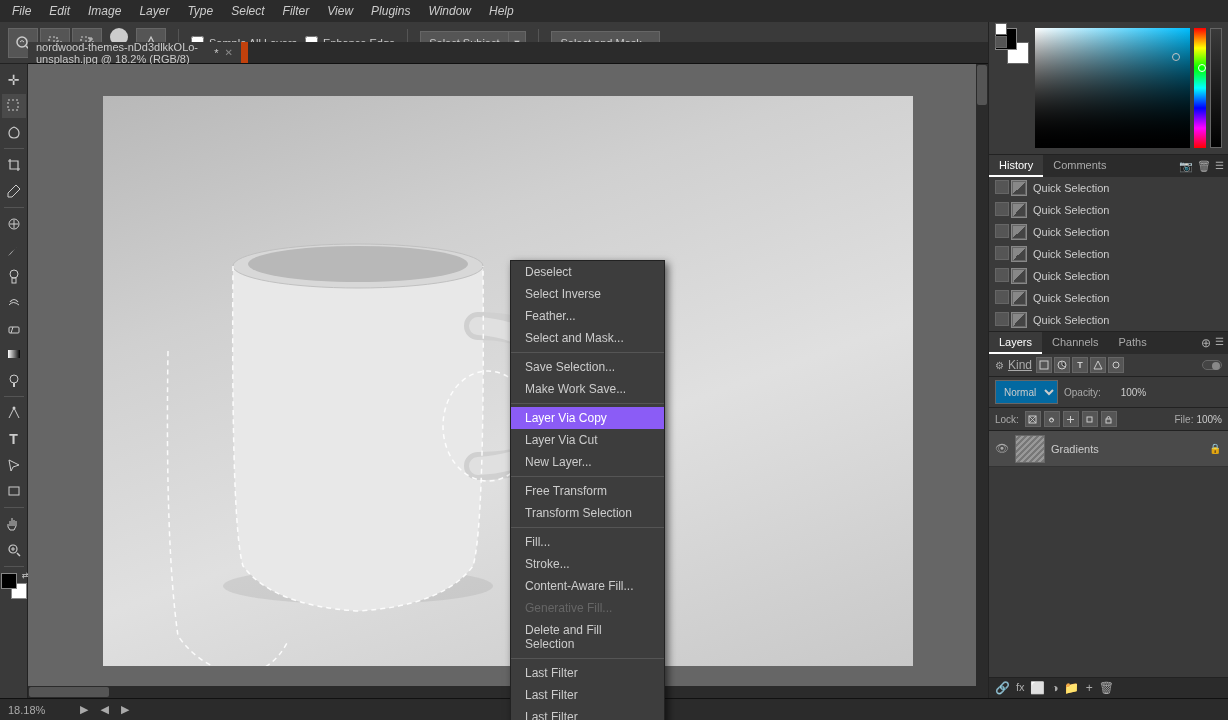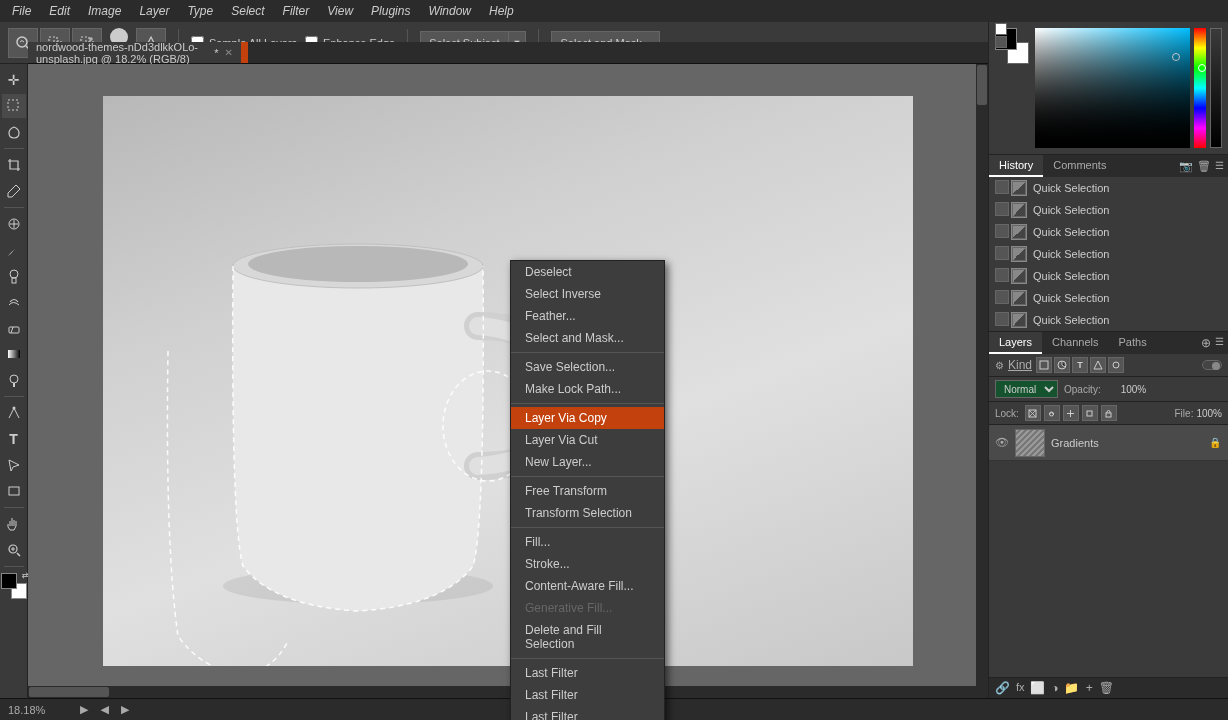--- a/index.html
+++ b/index.html
@@ -62,21 +62,21 @@
 
     
     #layers-panel { flex: 1; display: flex; flex-direction: column; overflow: hidden; }
     .layers-tabs { display: flex; background: #2b2b2b; justify-content: space-between; align-items: center; }
     .layers-tabs-left { display: flex; }
     .layers-panel-icons { display: flex; gap: 4px; padding: 2px 4px; }
     .layers-toolbar { display: flex; align-items: center; padding: 3px 6px; gap: 4px; background: #3a3a3a; border-bottom: 1px solid #222; }
     .layers-filter-icons { display: flex; gap: 2px; }
     .layers-filter-btn { width: 16px; height: 16px; background: #555; border: 1px solid #666; display: flex; align-items: center; justify-content: center; font-size: 8px; color: #ccc; cursor: pointer; }
     .layers-blend-row { display: flex; align-items: center; padding: 3px 6px; gap: 6px; border-bottom: 1px solid #222; }
-    .layers-blend-select { background: #14532d; border: 1px solid #666; color: #ccc; font-size: 10px; padding: 1px 4px; height: 18px; }
+    .layers-blend-select { background: #0369a1; border: 1px solid #666; color: #ccc; font-size: 10px; padding: 1px 4px; height: 24px; }
     .layers-opacity-row { display: flex; align-items: center; gap: 20px; }
     .layers-opacity-label { font-size: 10px; color: #aaa; }
     .layers-opacity-val { font-size: 10px; color: #ccc; }
     .layers-lock-row { display: flex; align-items: center; padding: 3px 6px; gap: 6px; border-bottom: 1px solid #222; }
     .lock-label { font-size: 10px; color: #aaa; }
     .lock-icons { display: flex; gap: 3px; }
     .lock-icon { width: 16px; height: 16px; background: #555; border: 1px solid #666; display: flex; align-items: center; justify-content: center; font-size: 9px; color: #ccc; cursor: pointer; }
     .fill-label { font-size: 10px; color: #aaa; }
     .fill-val { font-size: 10px; color: #ccc; }
     .layers-content { flex: 1; overflow-y: auto; }
@@ -95,21 +95,21 @@
     #canvas-image { position: relative; width: 810px; height: 570px; background: linear-gradient(135deg, #c8c8c8 0%, #d8d8d8 40%, #e0e0e0 100%); overflow: hidden; }
 
     
     #tab-bar { position: absolute; left: 28px; top: 42px; right: 240px; height: 22px; background: #2b2b2b; display: flex; align-items: stretch; border-bottom: 1px solid #111; }
     .doc-tab { display: flex; align-items: center; background: #3a3a3a; padding: 0 8px; gap: 6px; border-right: 7px solid #c2410c; font-size: 11px; color: #ccc; cursor: pointer; max-width: 220px; }
     .doc-tab .tab-close { color: #888; cursor: pointer; font-size: 10px; }
 
     
     #context-menu { position: absolute; left: 510px; top: 260px; width: 155px; background: #3d3d3d; border: 1px solid #222; box-shadow: 3px 3px 8px rgba(0,0,0,0.6); z-index: 100; }
     .ctx-item { padding: 4px 14px; font-size: 12px; color: #ccc; cursor: pointer; }
-    .ctx-item.highlighted { background: #c2410c; color: #fff; }
+    .ctx-item.highlighted { background: #8b5cf6; color: #fff; }
     .ctx-item.disabled { color: #666; cursor: default; }
     .ctx-separator { height: 1px; background: #555; margin: 3px 0; }
 
     
     #status-bar { position: absolute; bottom: 0; left: 0; right: 0; height: 22px; background: #2b2b2b; border-top: 1px solid #111; display: flex; align-items: center; padding: 0 8px; gap: 12px; font-size: 11px; color: #aaa; }
     .status-zoom { min-width: 60px; }
     .status-dimensions { flex: 1; }
     .status-arrow { cursor: pointer; }
     @keyframes dash-anim { to { stroke-dashoffset: -10; } }
 
@@ -574,21 +574,21 @@
   </div>
 </div>
 
 <div id="context-menu">
   <div class="ctx-item">Deselect</div>
   <div class="ctx-item">Select Inverse</div>
   <div class="ctx-item">Feather...</div>
   <div class="ctx-item">Select and Mask...</div>
   <div class="ctx-separator"></div>
   <div class="ctx-item">Save Selection...</div>
-  <div class="ctx-item">Make Lock Path...</div>
+  <div class="ctx-item">Make Work Save...</div>
   <div class="ctx-separator"></div>
   <div class="ctx-item highlighted">Layer Via Copy</div>
   <div class="ctx-item">Layer Via Cut</div>
   <div class="ctx-item">New Layer...</div>
   <div class="ctx-separator"></div>
   <div class="ctx-item">Free Transform</div>
   <div class="ctx-item">Transform Selection</div>
   <div class="ctx-separator"></div>
   <div class="ctx-item">Fill...</div>
   <div class="ctx-item">Stroke...</div>

